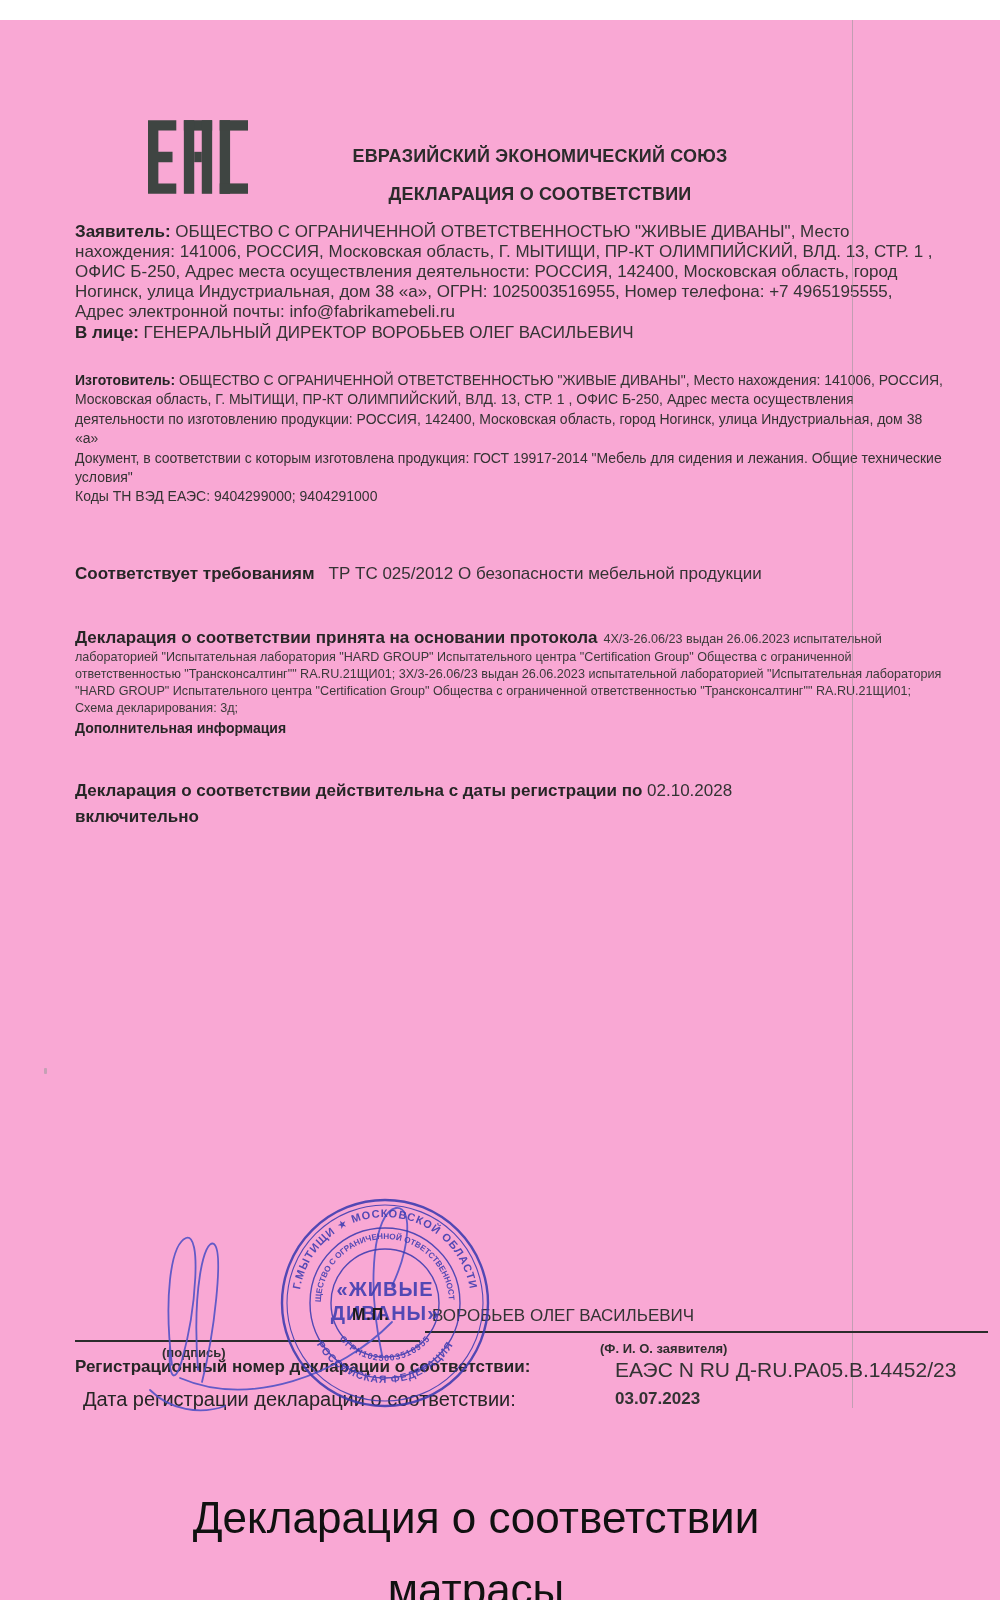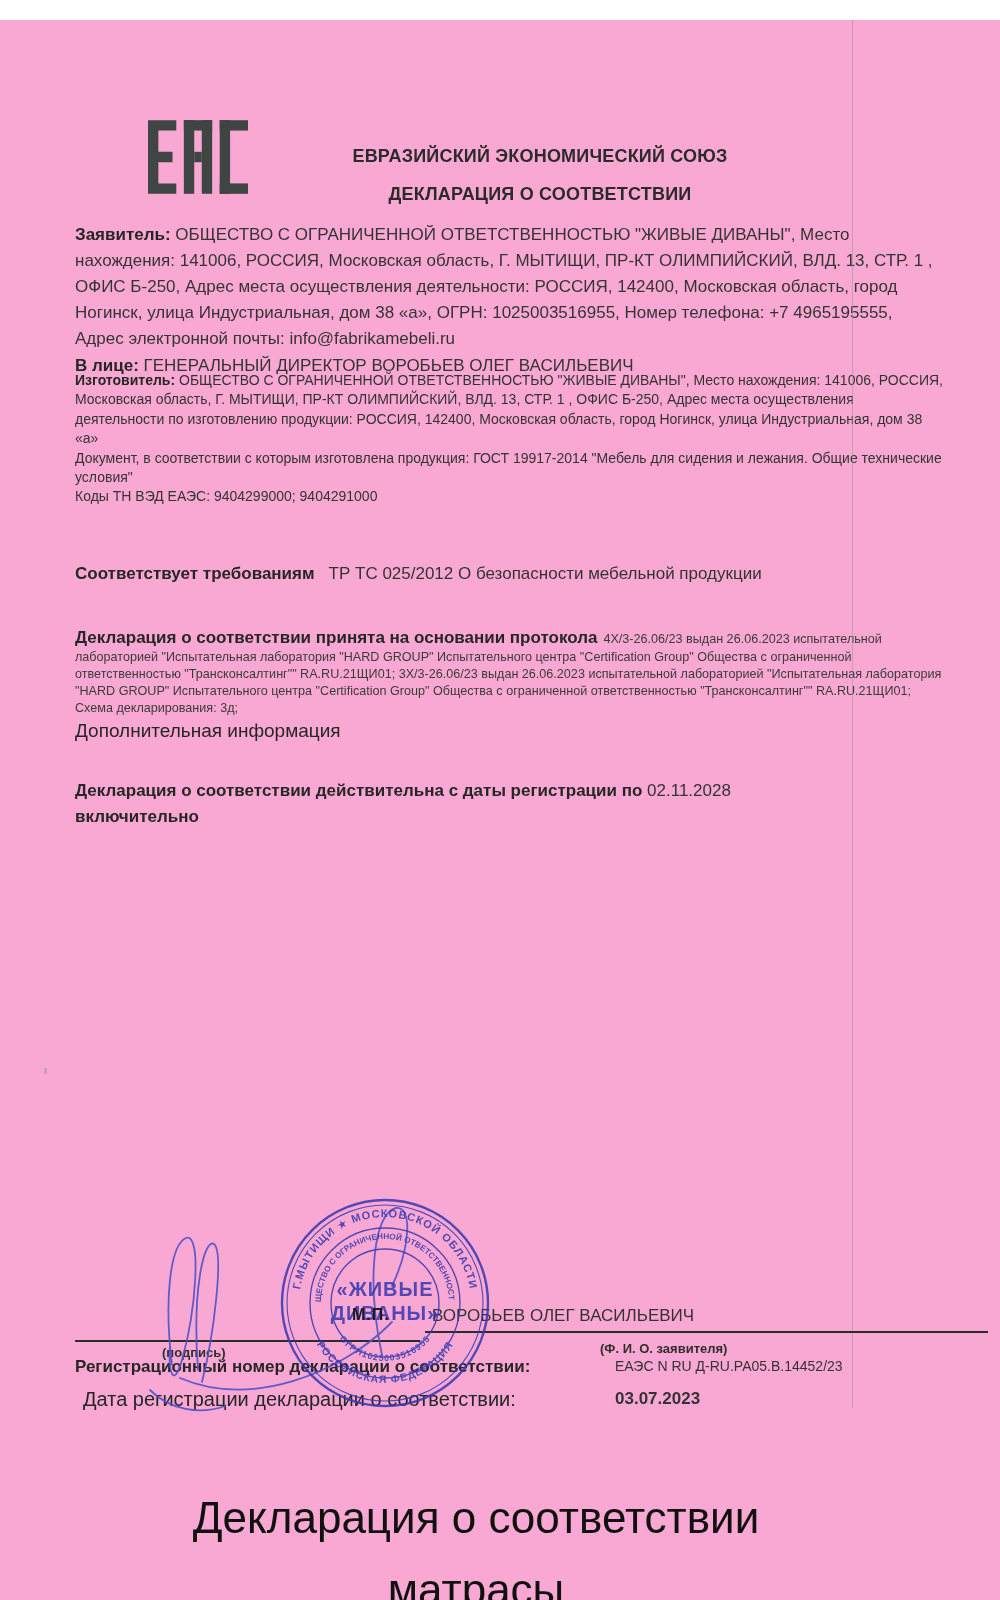--- a/index.html
+++ b/index.html
@@ -14,51 +14,51 @@
   }
   .abs{position:absolute;}
   
   .eac-logo{left:148px;top:100px;width:100px;height:74px;}
   .header-titles{left:240px;top:126px;width:600px;text-align:center;}
   .header-titles .t1, .header-titles .t2{
     font-size:18px;font-weight:bold;color:#2b2b2b;letter-spacing:.2px;
   }
   .header-titles .t2{margin-top:17px;}
   
-  .applicant{left:75px;top:202px;width:868px;font-size:17px;line-height:26px;color:#343434;}
+  .applicant{left:75px;top:202px;width:868px;font-size:17px;line-height:20px;color:#343434;}
   .applicant p{margin:0;}
   .applicant .inperson{margin-top:1px;}
   b.lbl{font-weight:bold;color:#262626;}
   
   .declares{left:75px;top:351px;width:870px;font-size:14px;line-height:19.4px;color:#333;}
   .declares p{margin:0;}
   .declares .biglbl{font-size:16px;font-weight:bold;margin-right:16px;color:#262626;}
   
   .compliance{left:75px;top:544px;width:870px;font-size:17px;color:#333;}
   .compliance .lbl{margin-right:14px;text-align:right;}
   
   .basis{left:75px;top:607px;width:872px;font-size:12.6px;line-height:17px;color:#3a3a3a;}
   .basis .head{font-size:17px;font-weight:bold;color:#262626;margin-right:6px;line-height:22px;}
-  .additional{left:75px;top:700px;font-size:19px;font-weight:normal;color:#262626;}
+  .additional{left:75px;top:700px;font-size:14px;font-weight:bold;color:#262626;}
   
   .validity{left:75px;top:758px;width:870px;font-size:17px;line-height:26px;color:#333;}
   
   .speck{left:44px;top:1048px;width:3px;height:6px;background:#9a9a9a;opacity:.55;border-radius:1px;}
   
   .signature-svg{left:130px;top:1140px;width:320px;height:270px;z-index:4;}
   .stamp-svg{left:278px;top:1176px;width:214px;height:214px;z-index:5;opacity:.87;}
   .mp-label{left:352px;top:1286px;font-size:16px;font-weight:bold;color:#1c1c1c;z-index:6;letter-spacing:1px;}
   .sign-line-left{left:75px;top:1320px;width:345px;height:2px;background:#2c2c2c;z-index:1;}
   .name-line-right{left:425px;top:1311px;width:563px;height:2px;background:#2c2c2c;z-index:1;}
   .fio-name{left:432px;top:1286px;font-size:17px;color:#333;z-index:2;}
   .sign-caption{left:162px;top:1325px;font-size:13px;font-weight:bold;color:#2e2e2e;z-index:2;}
   .name-caption{left:600px;top:1321px;font-size:13px;font-weight:bold;color:#2e2e2e;z-index:2;}
   
   .reg-label-1{left:75px;top:1337px;font-size:17px;font-weight:bold;color:#262626;z-index:2;}
-  .reg-value-1{left:615px;top:1338px;font-size:14px;color:#333;z-index:2;}
+  .reg-value-1{left:615px;top:1338px;font-size:21px;color:#333;z-index:2;}
   .reg-label-2{left:83px;top:1368px;font-size:20px;font-weight:normal;color:#262626;z-index:2;}
   .reg-value-2{left:615px;top:1369px;font-size:17px;color:#333;z-index:2;font-weight:bold;}
   
   .caption{left:0;top:1462px;width:952px;text-align:center;font-size:44px;line-height:72px;color:#111;z-index:2;}
   
   .scan-line{left:852px;top:0;width:1px;height:1388px;background:rgba(150,150,150,.55);z-index:0;}
 </style>
 </head>
 <body>
 
@@ -98,21 +98,21 @@
   </div>
 
   <div class="abs basis">
     <span class="head">Декларация о соответствии принята на основании протокола</span><span>4Х/3-26.06/23 выдан 26.06.2023 испытательной лабораторией "Испытательная лаборатория "HARD GROUP" Испытательного центра "Certification Group" Общества с ограниченной ответственностью "Трансконсалтинг"" RA.RU.21ЩИ01; 3Х/3-26.06/23 выдан 26.06.2023  испытательной лабораторией "Испытательная лаборатория "HARD GROUP" Испытательного центра "Certification Group" Общества с ограниченной ответственностью "Трансконсалтинг"" RA.RU.21ЩИ01; Схема декларирования: 3д;</span>
   </div>
 
   <div class="abs additional">Дополнительная информация</div>
 
   <div class="abs validity">
     <b class="lbl">Декларация о соответствии действительна с даты регистрации по</b>
-    <span>02.11.2028</span><br>
+    <span>02.10.2028</span><br>
     <b class="lbl">включительно</b>
   </div>
 
   <div class="abs speck"></div>
   <div class="abs scan-line"></div>
 
   <svg class="abs signature-svg" viewBox="0 0 320 270">
     <g fill="none" stroke="#5252c6" stroke-width="1.8" stroke-linecap="round" opacity="0.9">
       <path d="M 42,205 C 34,140 40,85 56,78 C 72,72 66,150 52,200 C 44,228 38,215 40,185"></path>
       <path d="M 68,210 C 62,130 74,78 84,84 C 94,92 84,175 72,222"></path>

